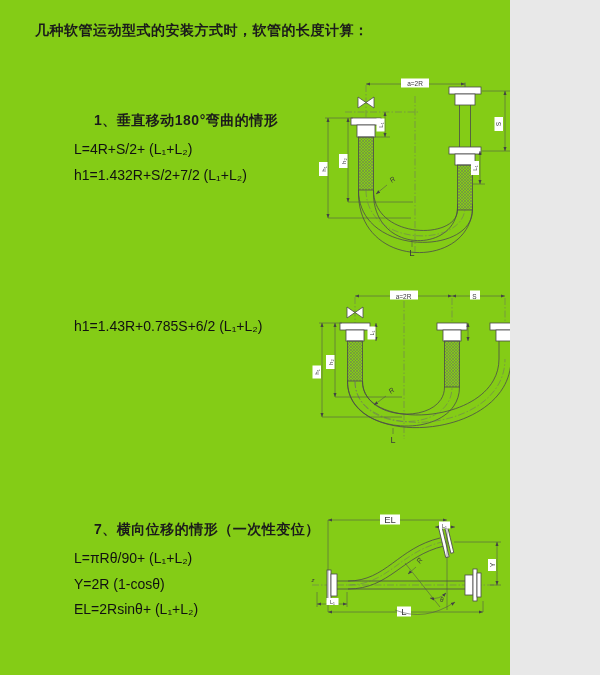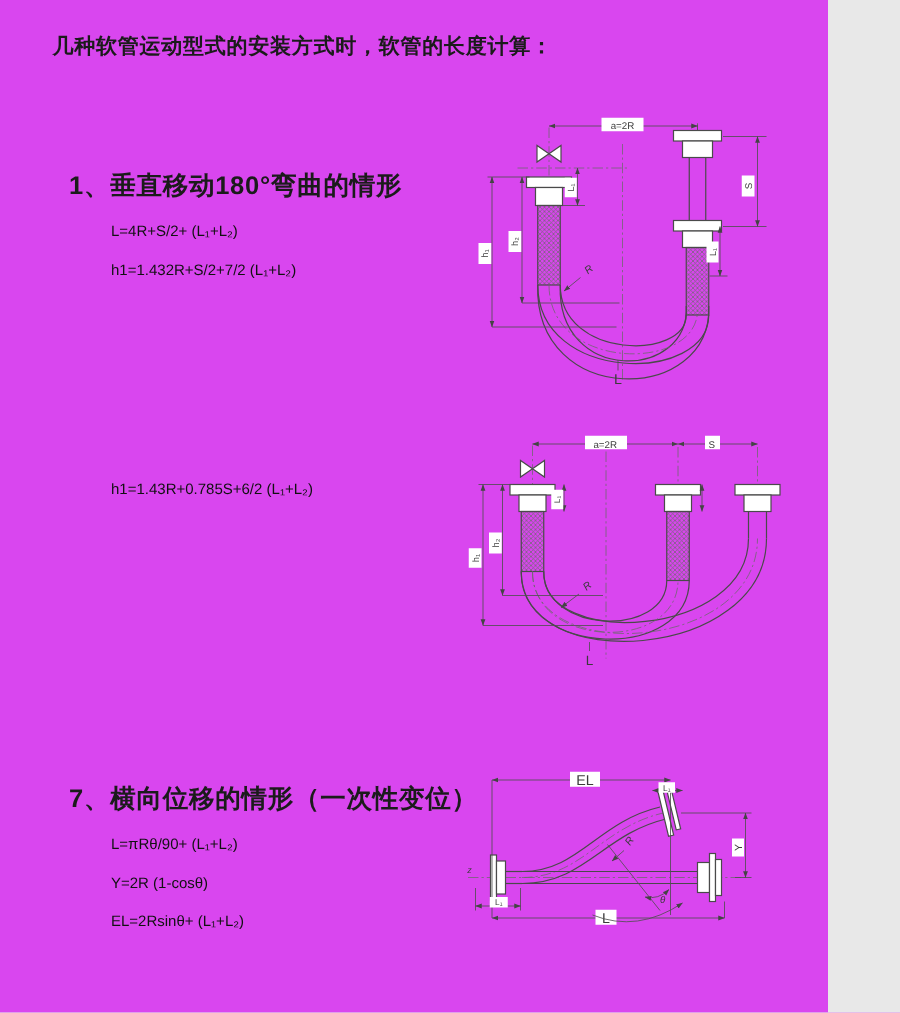--- a/index.html
+++ b/index.html
@@ -1,21 +1,21 @@
 <!DOCTYPE html>
 <html><head>
 <meta charset="utf-8">
 <style>
   html,body{margin:0;padding:0;background:#e8e8e8;}
-  #page{position:relative;width:552px;height:675px;background:#d946ef;overflow:hidden;
+  #page{position:relative;width:510px;height:675px;background:#84cc16;overflow:hidden;
         font-family:"Liberation Sans","DejaVu Sans",sans-serif;color:#1b1b1b;}
   .abs{position:absolute;}
   #doc-title{left:35px;top:22px;font-size:14px;font-weight:600;letter-spacing:.5px;}
-  .sec-head{font-size:17px;font-weight:600;letter-spacing:.5px;}
-  .formulas{font-size:10px;font-weight:400;color:#111;}
+  .sec-head{font-size:14px;font-weight:600;letter-spacing:.5px;margin-left:48px;}
+  .formulas{font-size:14px;font-weight:400;color:#111;}
   .formula{height:25.6px;line-height:25.6px;white-space:nowrap;}
   .dwg{position:absolute;}
   svg .s{stroke:#4a4a4a;stroke-width:.8;fill:none;}
   svg .f{fill:#fff;stroke:#4a4a4a;stroke-width:.8;}
   svg .c{stroke:#6a6a6a;stroke-width:.5;fill:none;stroke-dasharray:7 2 1.5 2;}
   svg .d{stroke:#4f4f4f;stroke-width:.55;fill:none;}
   svg .t{font-family:"Liberation Sans","DejaVu Sans",sans-serif;fill:#3b3b3b;}
   svg .w{fill:#fff;stroke:none;}
   svg .br{stroke:#4a4a4a;stroke-width:.8;}
 </style>

